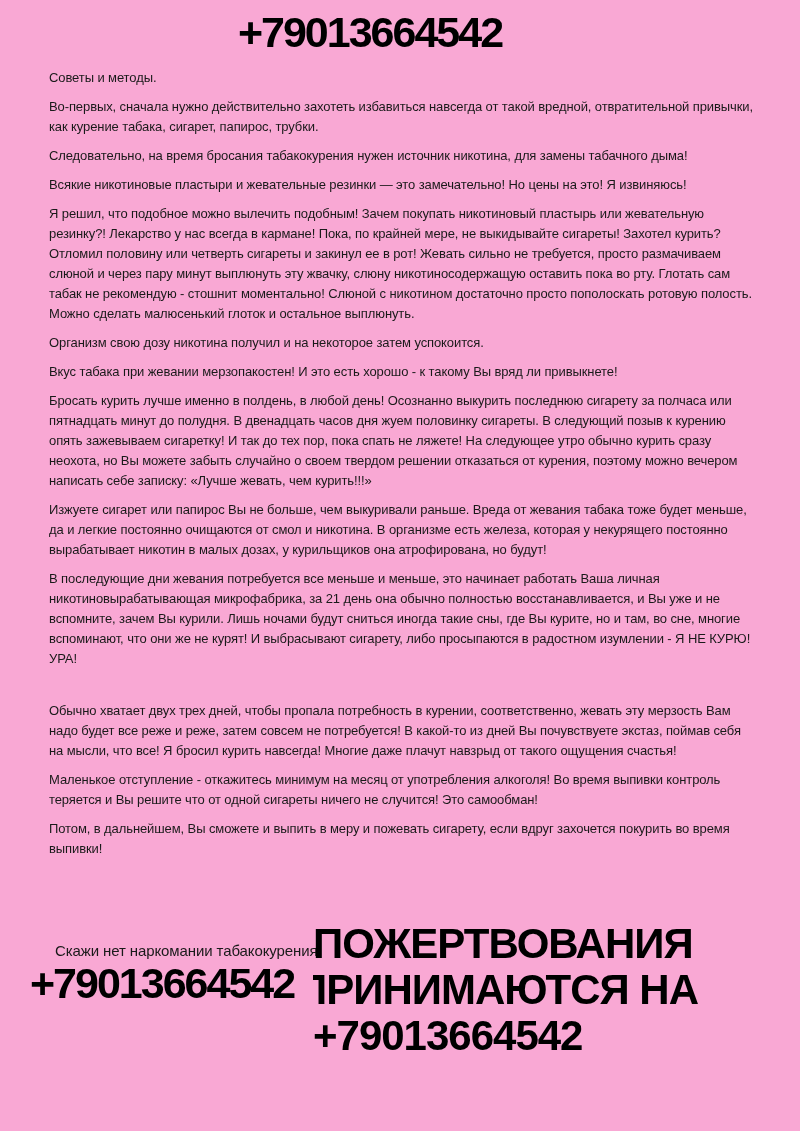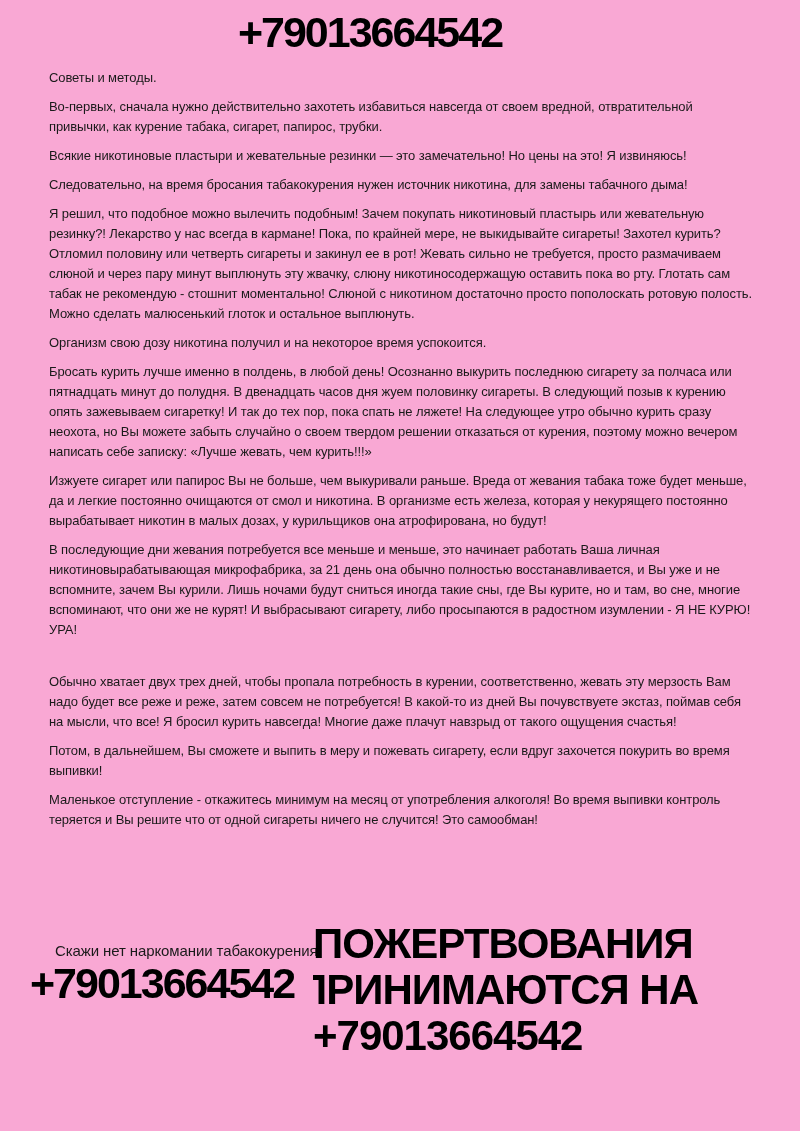--- a/index.html
+++ b/index.html
@@ -47,31 +47,32 @@
 </style>
 </head>
 <body>
 
 <div class="page">
 
   <div class="top-phone">+79013664542</div>
 
   <div class="body-text">
     <p>Советы и методы.</p>
-    <p>Во-первых, сначала нужно действительно захотеть избавиться навсегда от своем вредной, отвратительной привычки, как курение табака, сигарет, папирос, трубки.</p>
+    <p>Во-первых, сначала нужно действительно захотеть избавиться навсегда от такой вредной, отвратительной привычки, как курение табака, сигарет, папирос, трубки.</p>
+    <p>Следовательно, на время бросания табакокурения нужен источник никотина, для замены табачного дыма!</p>
     <p>Всякие никотиновые пластыри и жевательные резинки — это замечательно! Но цены на это! Я извиняюсь!</p>
-    <p>Следовательно, на время бросания табакокурения нужен источник никотина, для замены табачного дыма!</p>
     <p>Я решил, что подобное можно вылечить подобным! Зачем покупать никотиновый пластырь или жевательную резинку?! Лекарство у нас всегда в кармане! Пока, по крайней мере, не выкидывайте сигареты! Захотел курить? Отломил половину или четверть сигареты и закинул ее в рот! Жевать сильно не требуется, просто размачиваем слюной и через пару минут выплюнуть эту жвачку, слюну никотиносодержащую оставить пока во рту. Глотать сам табак не рекомендую - стошнит моментально! Слюной с никотином достаточно просто пополоскать ротовую полость. Можно сделать малюсенький глоток и остальное выплюнуть.</p>
-    <p>Организм свою дозу никотина получил и на некоторое время успокоится.</p>
+    <p>Организм свою дозу никотина получил и на некоторое затем успокоится.</p>
+    <p>Вкус табака при жевании мерзопакостен! И это есть хорошо - к такому Вы вряд ли привыкнете!</p>
     <p>Бросать курить лучше именно в полдень, в любой день! Осознанно выкурить последнюю сигарету за полчаса или пятнадцать минут до полудня. В двенадцать часов дня жуем половинку сигареты. В следующий позыв к курению опять зажевываем сигаретку! И так до тех пор, пока спать не ляжете! На следующее утро обычно курить сразу неохота, но Вы можете забыть случайно о своем твердом решении отказаться от курения, поэтому можно вечером написать себе записку: «Лучше жевать, чем курить!!!»</p>
     <p>Изжуете сигарет или папирос Вы не больше, чем выкуривали раньше. Вреда от жевания табака тоже будет меньше, да и легкие постоянно очищаются от смол и никотина. В организме есть железа, которая у некурящего постоянно вырабатывает никотин в малых дозах, у курильщиков она атрофирована, но будут!</p>
     <p>В последующие дни жевания потребуется все меньше и меньше, это начинает работать Ваша личная никотиновырабатывающая микрофабрика, за 21 день она обычно полностью восстанавливается, и Вы уже и не вспомните, зачем Вы курили. Лишь ночами будут сниться иногда такие сны, где Вы курите, но и там, во сне, многие вспоминают, что они же не курят! И выбрасывают сигарету, либо просыпаются в радостном изумлении - Я НЕ КУРЮ! УРА!</p>
     <p class="gap-before">Обычно хватает двух трех дней, чтобы пропала потребность в курении, соответственно, жевать эту мерзость Вам надо будет все реже и реже, затем совсем не потребуется! В какой-то из дней Вы почувствуете экстаз, поймав себя на мысли, что все! Я бросил курить навсегда! Многие даже плачут навзрыд от такого ощущения счастья!</p>
+    <p>Маленькое отступление - откажитесь минимум на месяц от употребления алкоголя! Во время выпивки контроль теряется и Вы решите что от одной сигареты ничего не случится! Это самообман!</p>
     <p>Потом, в дальнейшем, Вы сможете и выпить в меру и пожевать сигарету, если вдруг захочется покурить во время выпивки!</p>
-    <p>Маленькое отступление - откажитесь минимум на месяц от употребления алкоголя! Во время выпивки контроль теряется и Вы решите что от одной сигареты ничего не случится! Это самообман!</p>
   </div>
 
   <div class="closing-line">Скажи нет наркомании табакокурения!</div>
 
   <div class="bottom-phone">+79013664542</div>
 
   <div class="donation">
     <div class="don-line">
       <span class="t">ПОЖЕРТВОВАНИЯ</span>
     </div>

